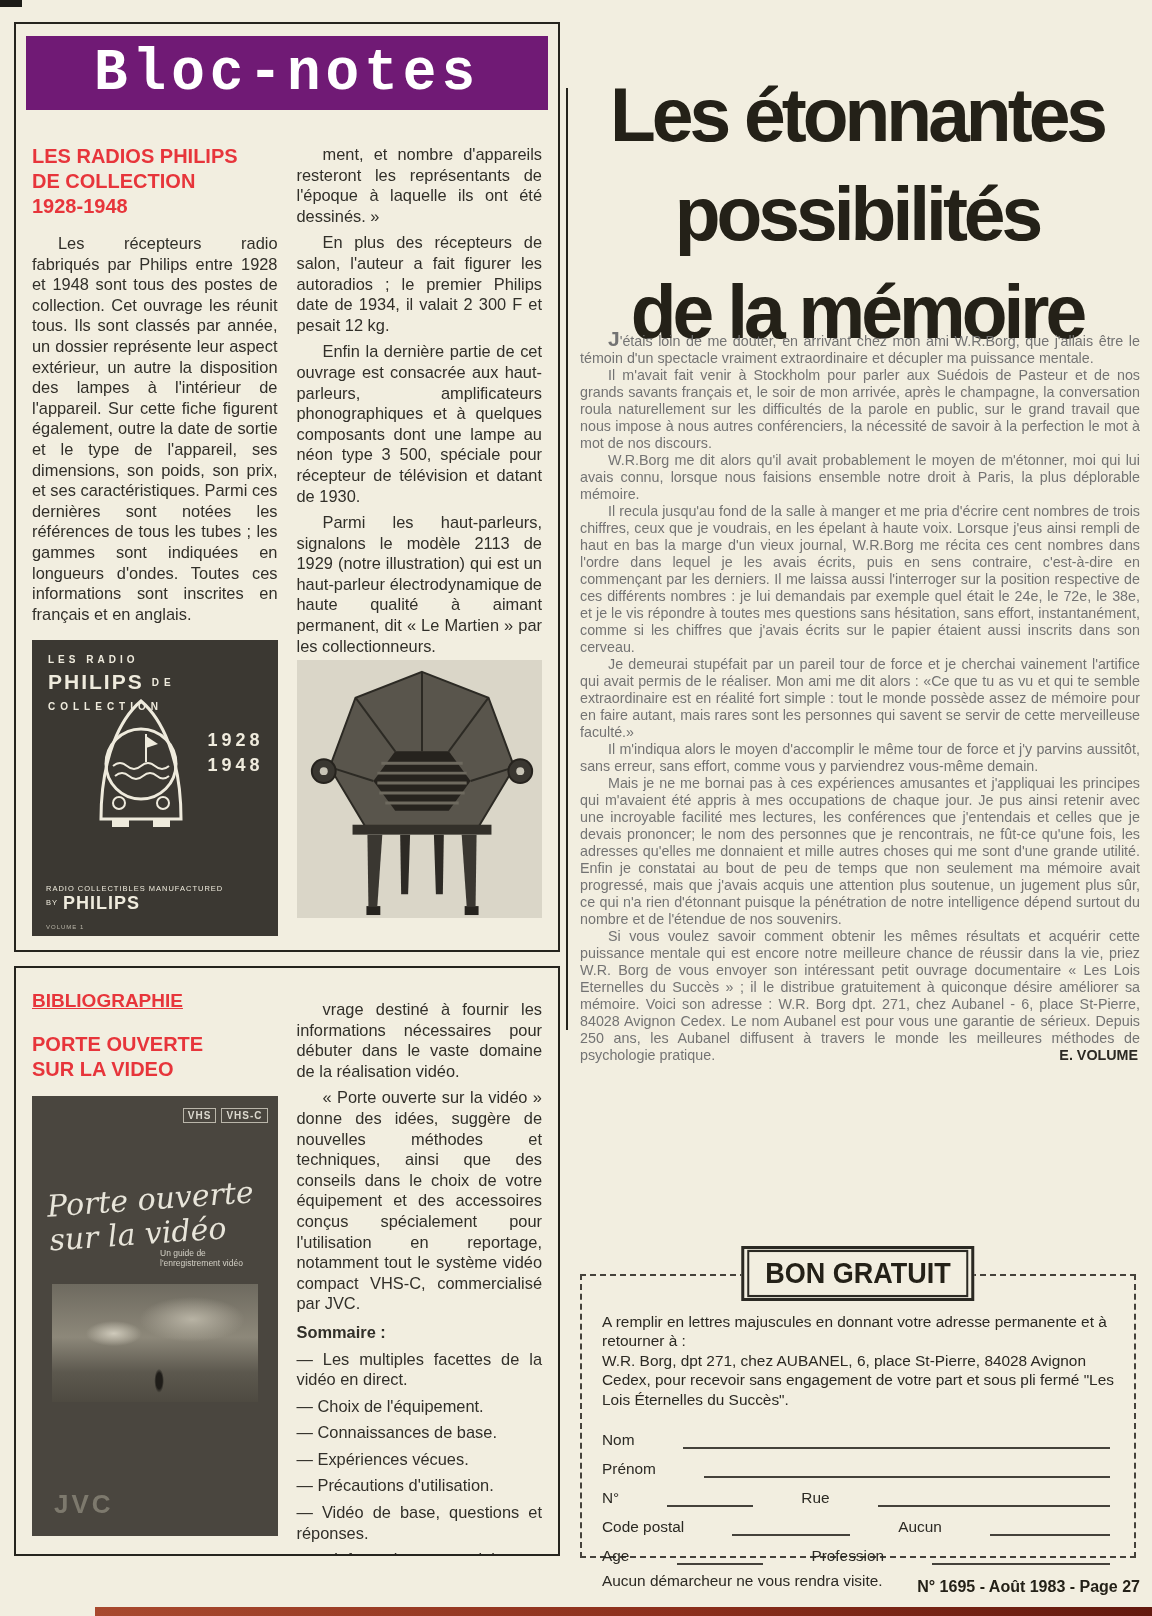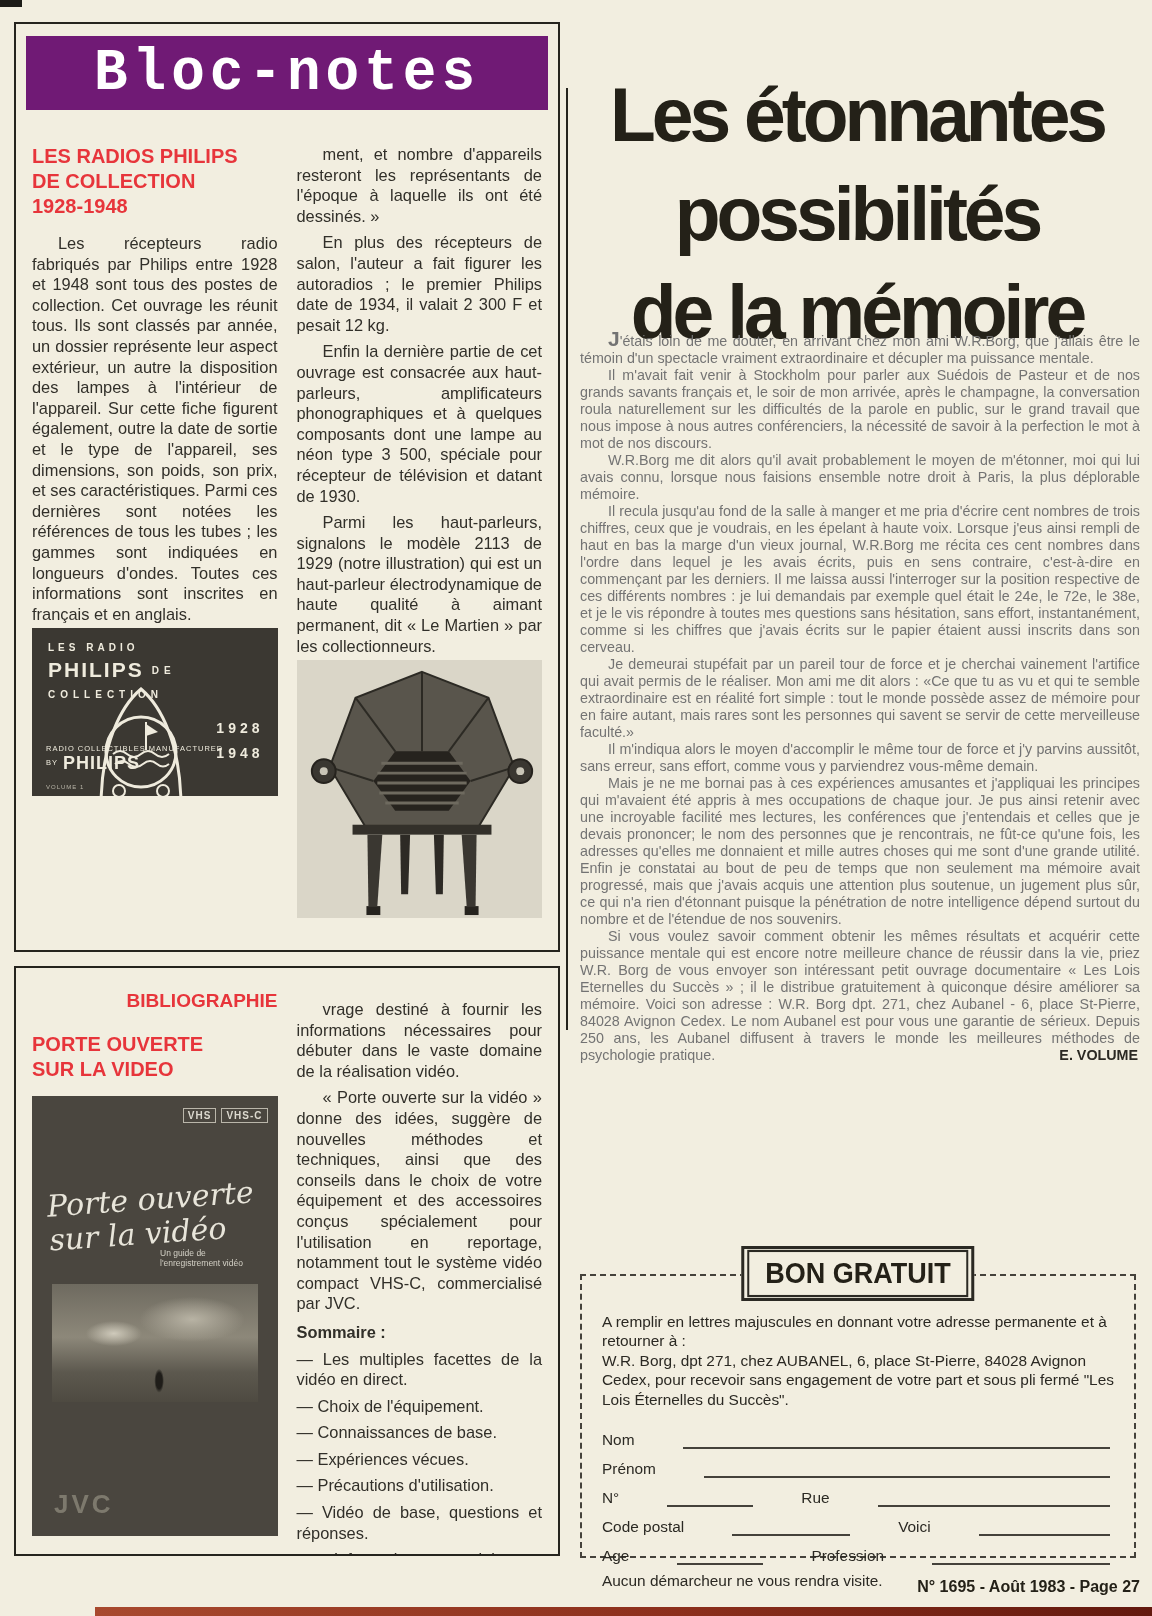--- a/index.html
+++ b/index.html
@@ -25,35 +25,35 @@
   .cols .col{width:50%;min-width:0;}
 
   .red-heading{color:#e7353b;font-weight:bold;font-size:20px;line-height:25px;margin:0 0 14px;}
   .b1-title{margin-top:34px;}
 
   .ltext{font-size:16.4px;line-height:20.6px;text-align:justify;text-indent:26px;margin:0 0 0;color:#312f29;}
   .ltext + .ltext{margin-top:6px;}
   .col2-pad{padding-top:34px;}
 
   
-  .philips-cover{position:relative;margin-top:4px;height:168px;background:#3b3832;color:#efebdd;overflow:hidden;}
+  .philips-cover{position:relative;margin-top:16px;height:296px;background:#3b3832;color:#efebdd;overflow:hidden;}
   .pc-kicker{position:absolute;left:16px;top:14px;font-size:10px;letter-spacing:4px;font-weight:bold;}
   .pc-brandline{position:absolute;left:16px;top:30px;font-size:21px;font-weight:bold;letter-spacing:2px;}
   .pc-brandline .suffix{font-size:10px;font-weight:bold;letter-spacing:5px;margin-left:8px;vertical-align:3px;}
-  .pc-years{position:absolute;right:14px;top:88px;font-size:14px;font-weight:bold;letter-spacing:4px;line-height:25px;text-align:right;}
+  .pc-years{position:absolute;right:14px;top:88px;font-size:18px;font-weight:bold;letter-spacing:4px;line-height:25px;text-align:right;}
   .pc-footer{position:absolute;left:14px;bottom:22px;font-size:7.5px;letter-spacing:1px;}
   .pc-footer .big{font-size:18px;font-weight:bold;letter-spacing:1px;margin-left:5px;vertical-align:-4px;}
   .pc-volume{position:absolute;left:14px;bottom:6px;font-size:6px;letter-spacing:1px;color:#b9b5a8;}
   .pc-art{position:absolute;left:34px;top:44px;}
 
   
   .speaker-photo{position:relative;margin-top:4px;height:258px;background:#dad6c8;overflow:hidden;}
 
   
-  .bib-header{color:#e7353b;font-weight:bold;font-size:19px;text-align:right;margin:22px 0 20px;}
+  .bib-header{color:#e7353b;font-weight:bold;font-size:19px;text-align:left;text-decoration:underline;margin:22px 0 20px;}
   .bib-title{font-size:20px;}
 
   
   .video-cover{position:relative;margin-top:6px;height:440px;background:#4a463f;overflow:hidden;color:#e8e5da;}
   .vc-badges{position:absolute;top:12px;right:10px;display:flex;gap:5px;}
   .vc-badge{font-size:10px;font-weight:bold;color:#dcd9cf;border:1px solid #bab6aa;padding:1px 4px;letter-spacing:1px;}
   .vc-title{position:absolute;left:16px;top:86px;width:220px;font-family:"DejaVu Serif",serif;font-style:italic;font-size:30px;line-height:34px;transform:rotate(-4deg);white-space:pre-line;}
   .vc-sub{position:absolute;left:128px;top:152px;width:100px;font-size:8.5px;line-height:10px;color:#d4d1c6;white-space:pre-line;}
   .vc-photo{position:absolute;left:20px;top:188px;right:20px;height:118px;
     background:
@@ -246,21 +246,21 @@
     </div>
     <div class="frow">
       <span class="lbl">N°</span>
       <span class="fline short"></span>
       <span class="lbl">Rue</span>
       <span class="fline"></span>
     </div>
     <div class="frow">
       <span class="lbl">Code postal</span>
       <span class="fline med"></span>
-      <span class="lbl">Voici</span>
+      <span class="lbl">Aucun</span>
       <span class="fline"></span>
     </div>
     <div class="frow">
       <span class="lbl">Age</span>
       <span class="fline short"></span>
       <span class="lbl">Profession</span>
       <span class="fline"></span>
     </div>
     <div class="coupon-note">Aucun démarcheur ne vous rendra visite.</div>
   </div>

